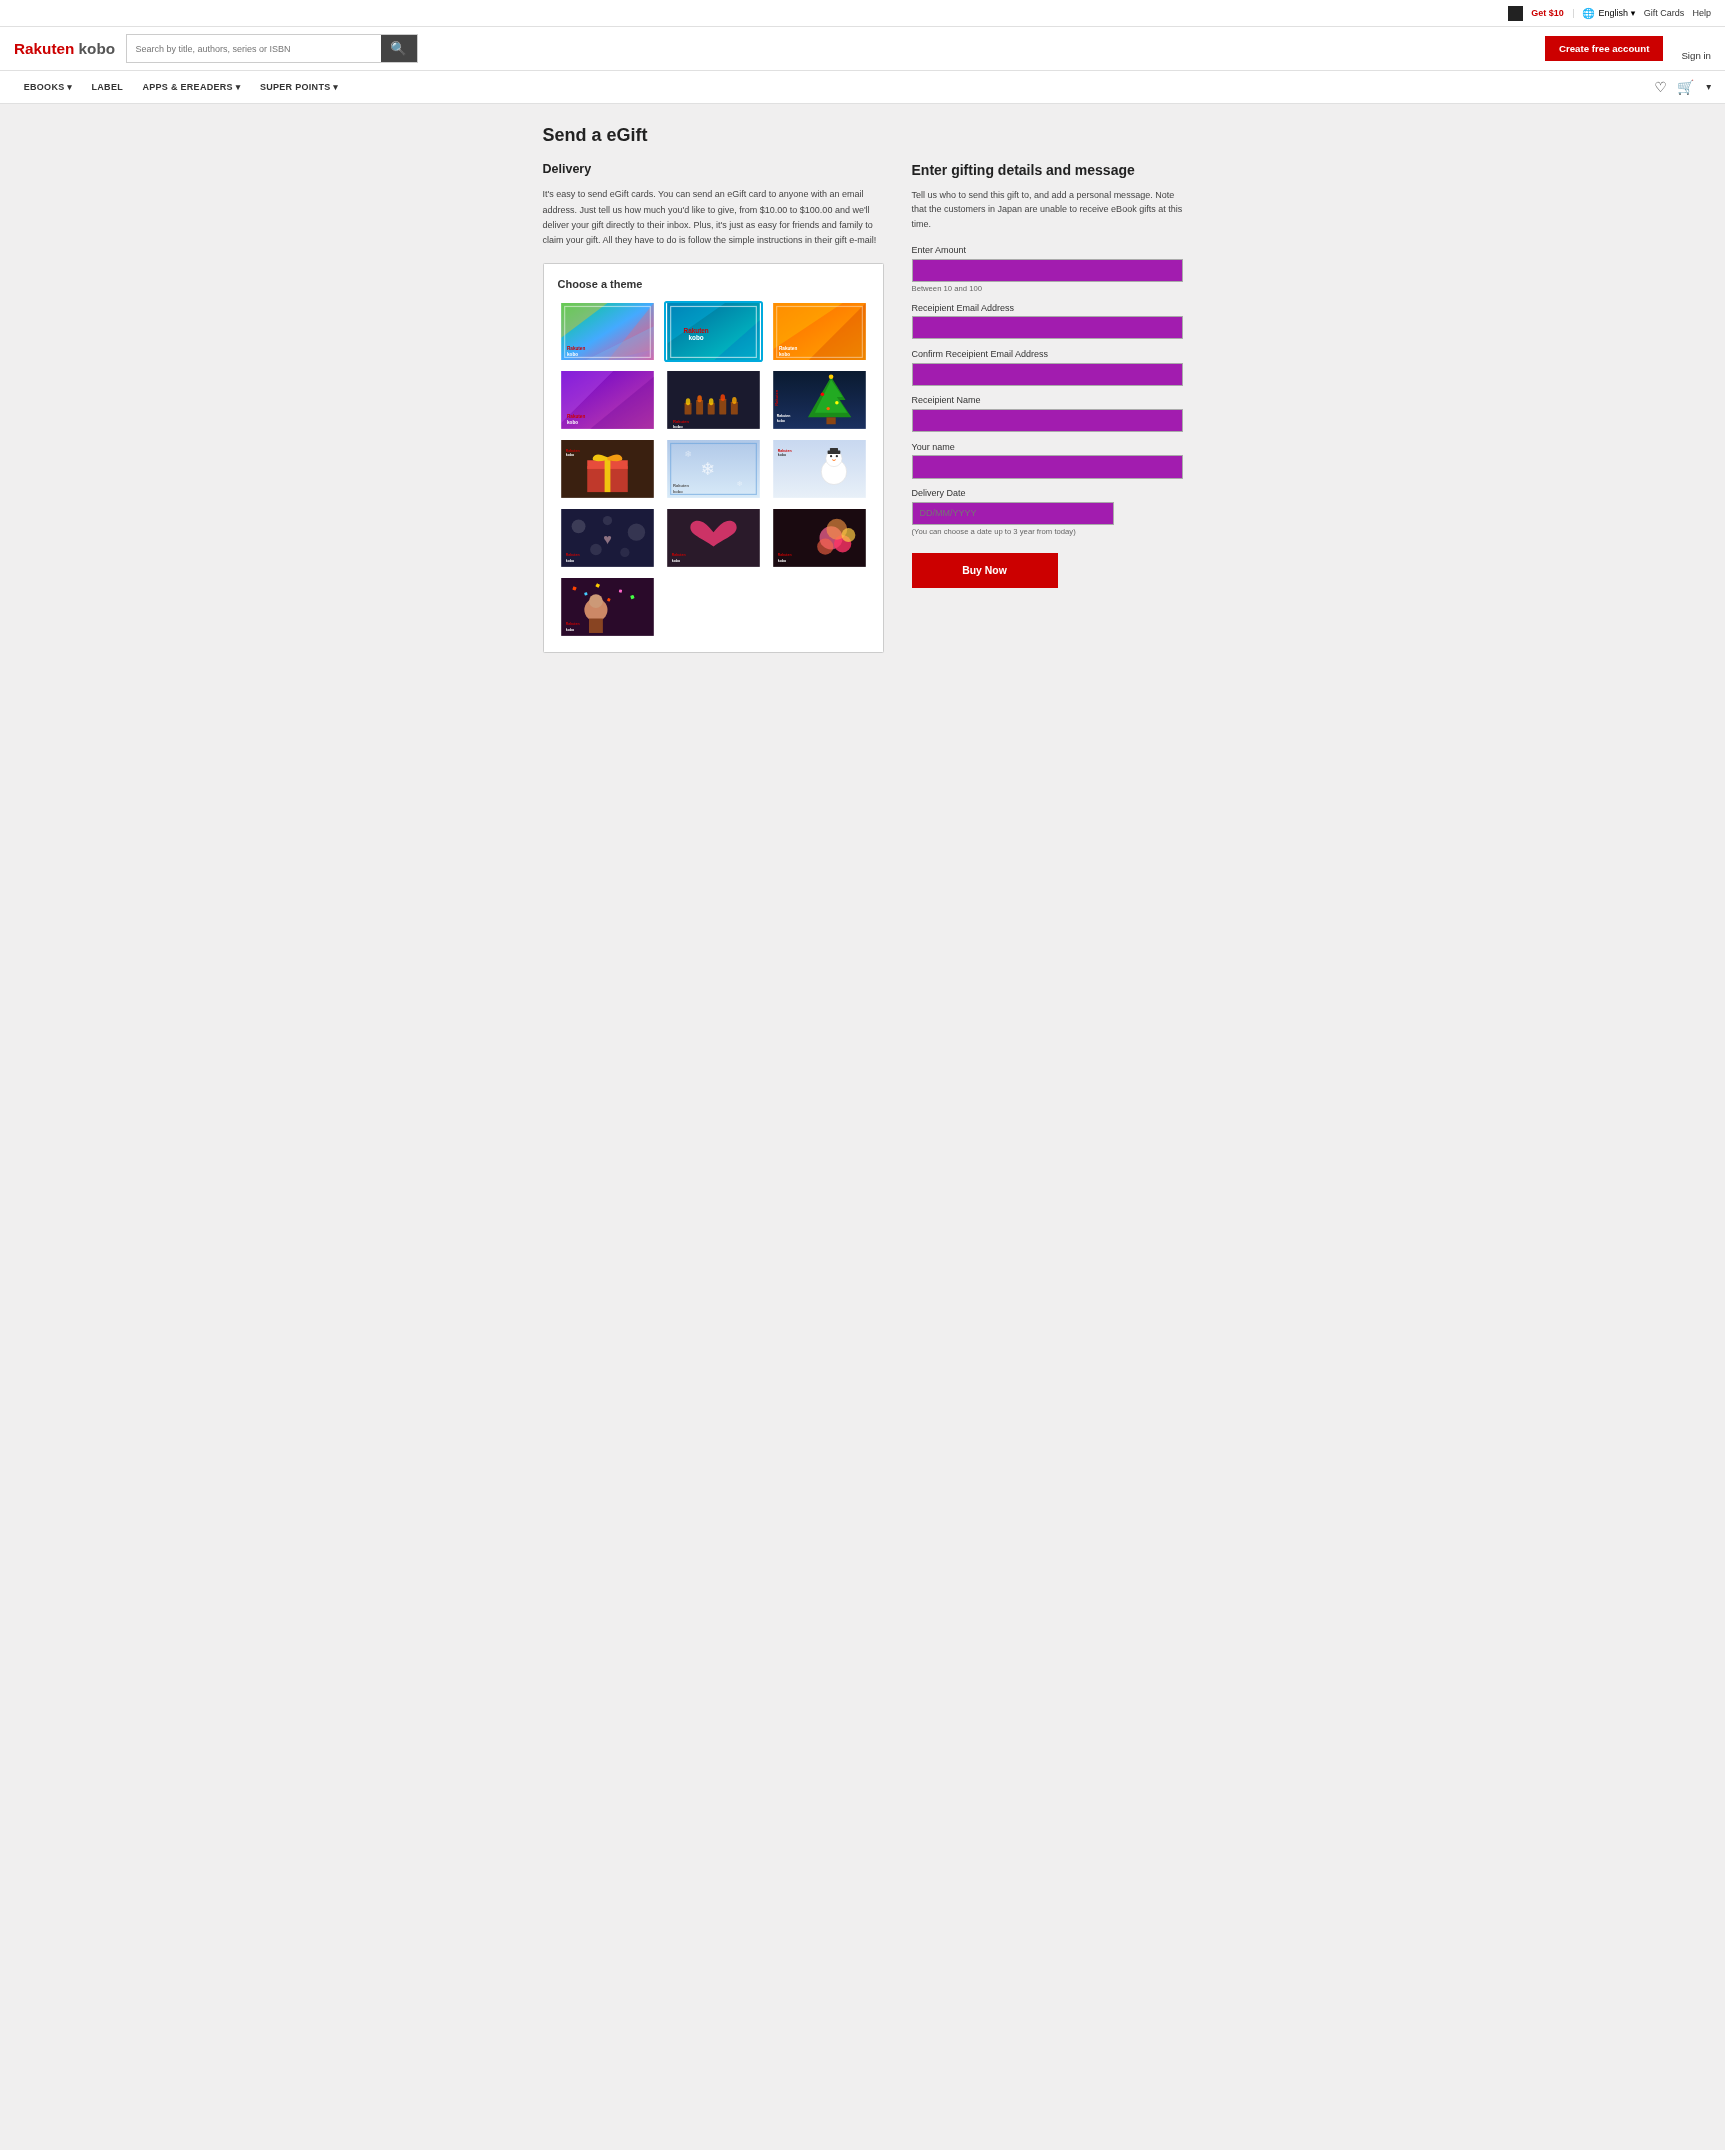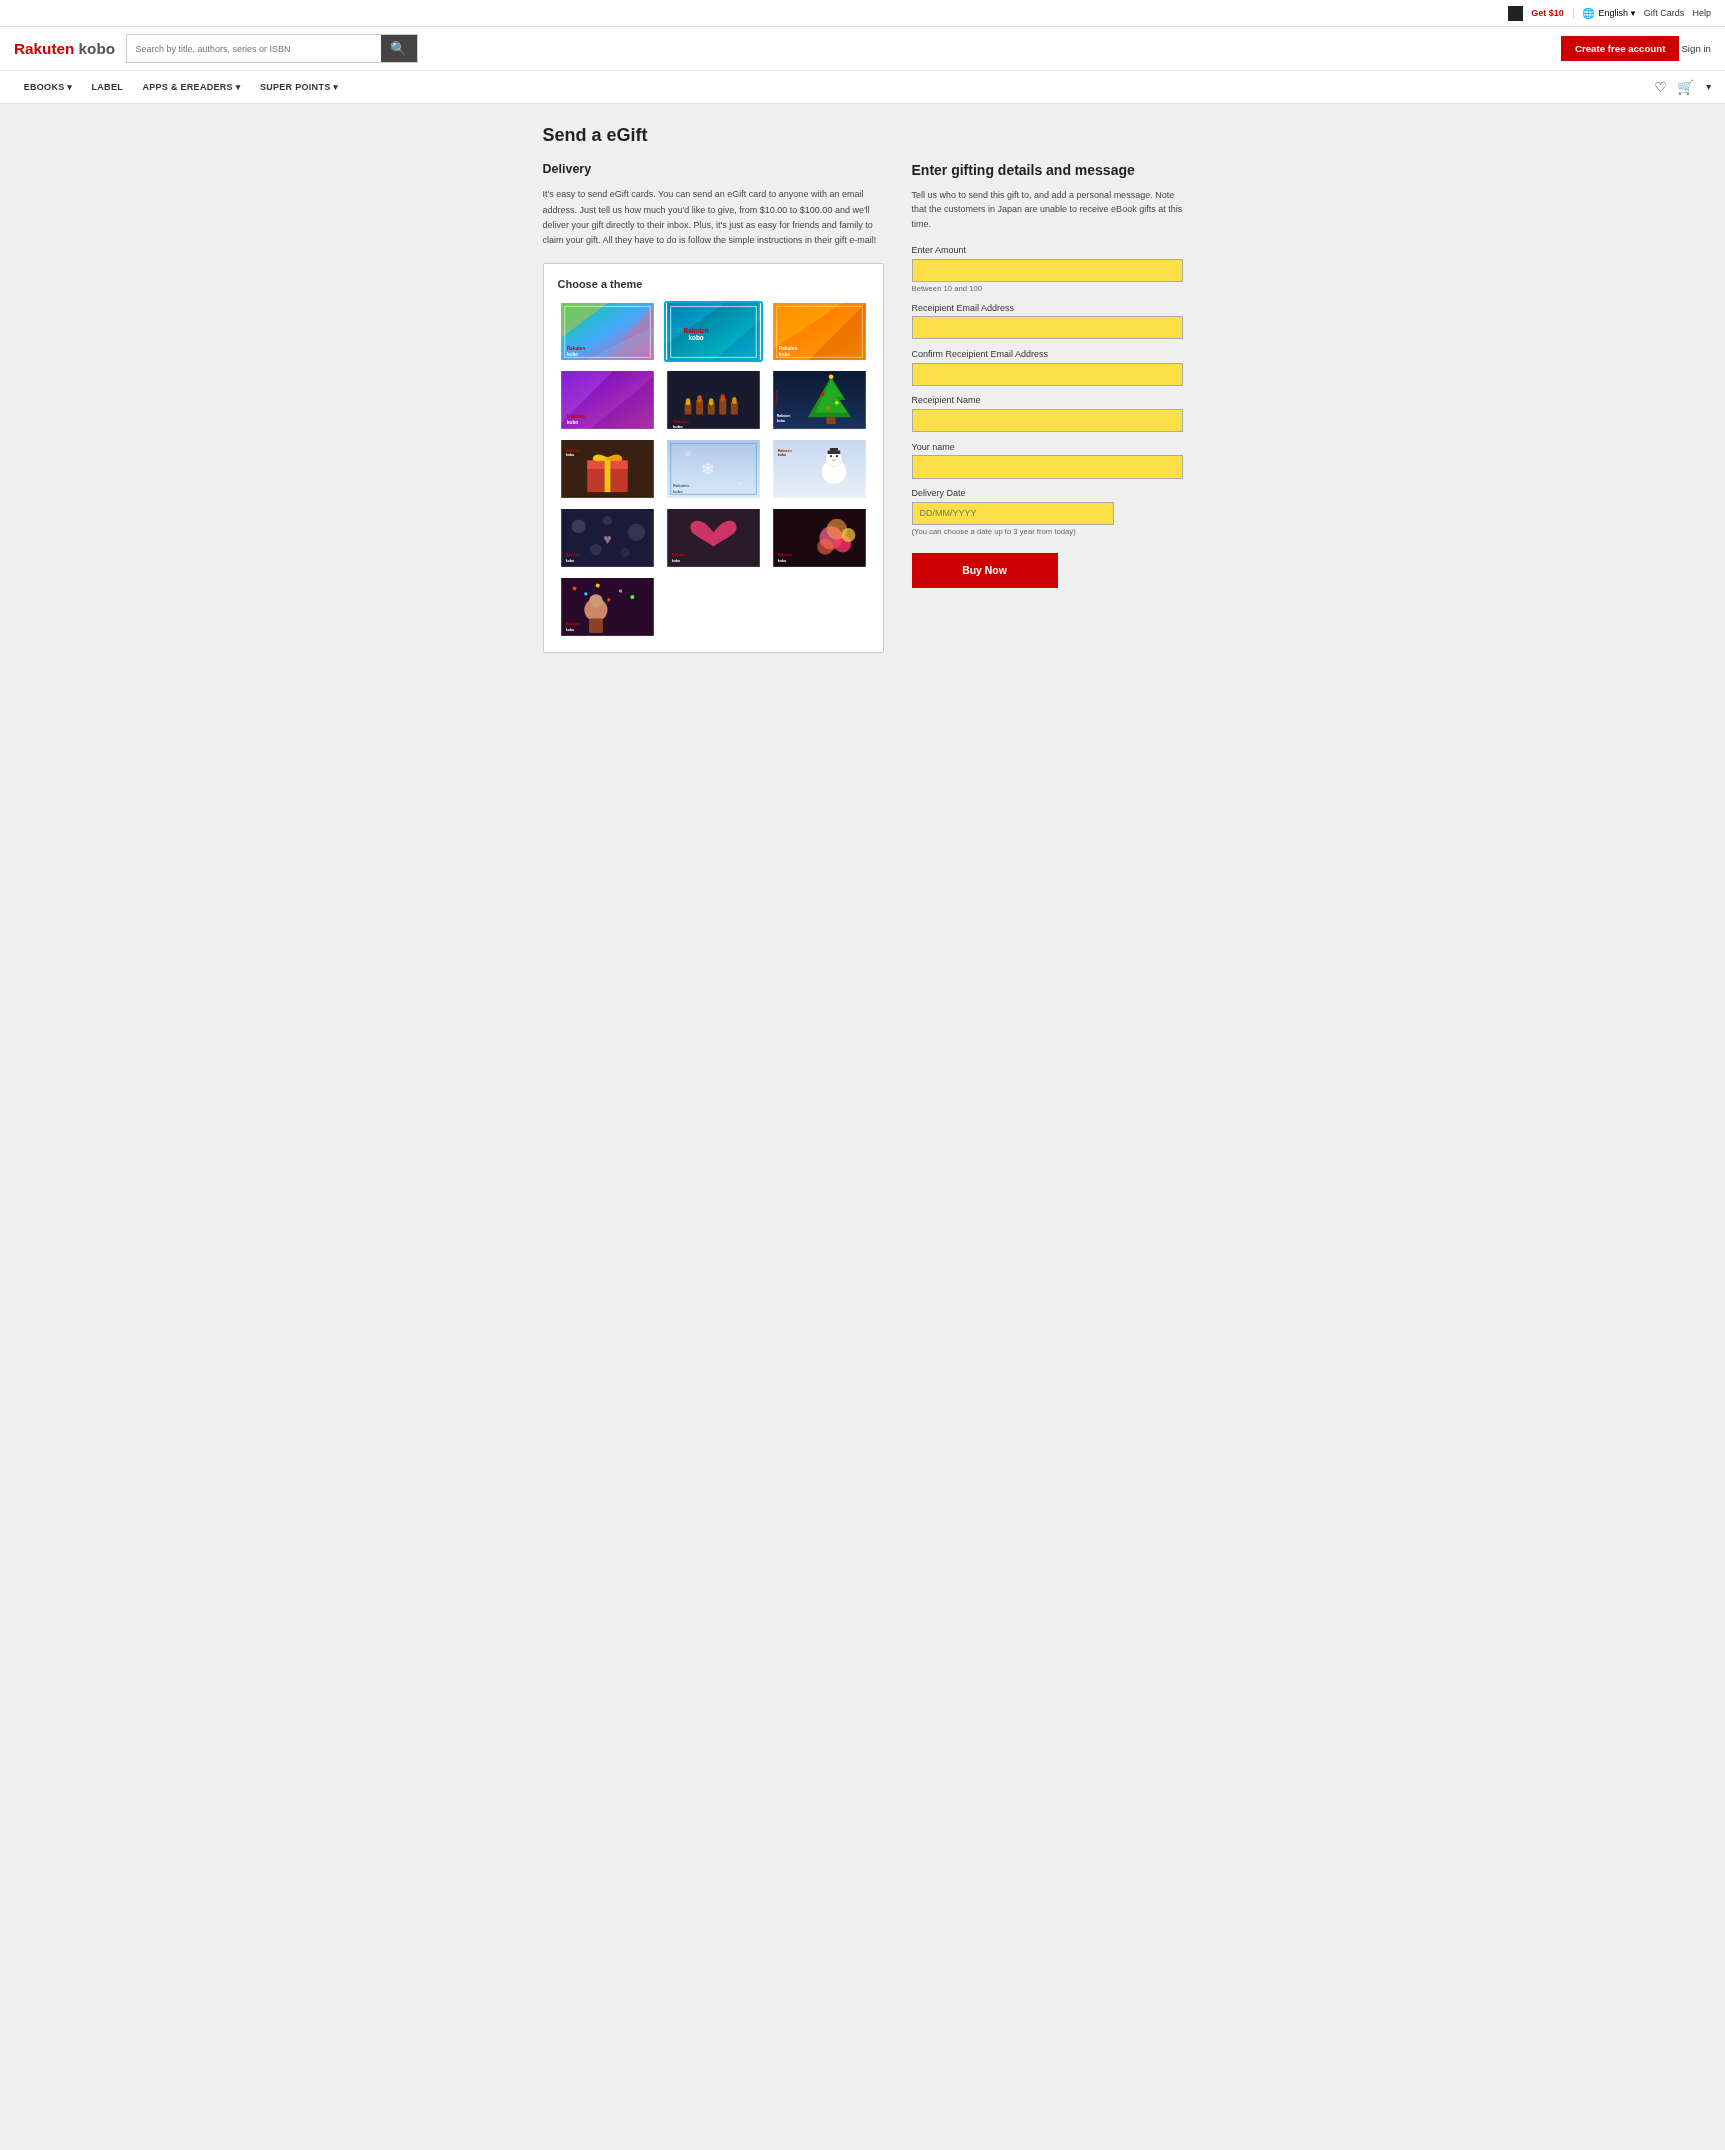--- a/index.html
+++ b/index.html
@@ -42,21 +42,21 @@
       border: 0.7px solid #ccc;
       max-width: 292px;
     }
     .search-bar input {
       flex: 1; border: none; padding: 5.6px 8.3px; font-size: 9px; outline: none;
     }
     .search-btn {
       background: #444; border: none; padding: 5.6px 9.7px; cursor: pointer; color: white;
     }
     .header-actions {
-      display: flex; align-items: center; gap: 2px; margin-left: auto;
+      display: flex; align-items: flex-end; gap: 18px; margin-left: auto;
     }
     .create-account-btn {
       background: #c00; color: #fff; border: none; padding: 7px 14px;
       font-size: 9.7px; cursor: pointer; font-weight: bold;
     }
     .sign-in-link { text-decoration: none; color: #333; font-size: 9.7px; }
 
     
     .nav-bar {
       background: #fff;
@@ -164,21 +164,21 @@
       font-size: 9px;
       margin-bottom: 3.5px;
       color: #333;
     }
     .form-input {
       width: 100%;
       border: 0.7px solid #aaa;
       padding: 5.6px 7px;
       font-size: 9px;
       outline: none;
-      background: #fde047;
+      background: #a21caf;
     }
     .form-hint {
       font-size: 7.7px;
       color: #666;
       margin-top: 2.1px;
     }
     .message-textarea {
       width: 100%;
       border: 0.7px solid #aaa;
       padding: 5.6px 7px;

